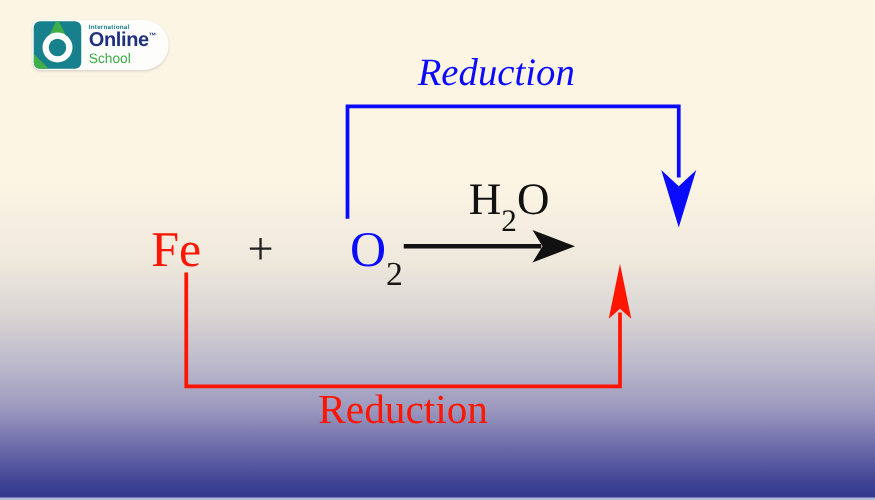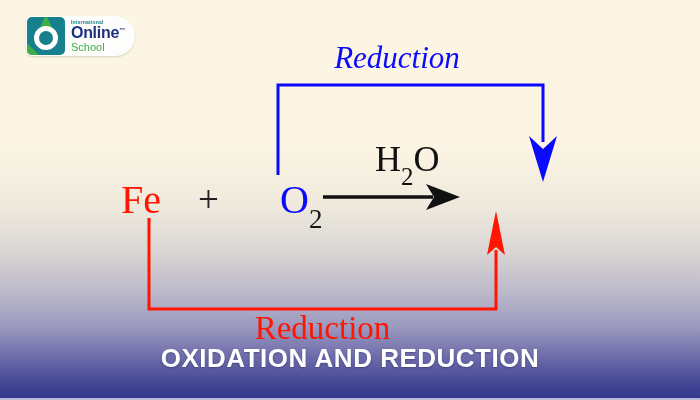--- a/index.html
+++ b/index.html
@@ -122,16 +122,15 @@
   </svg>
 
   <div class="lbl lbl-reduction">Reduction</div>
   <div class="lbl lbl-oxidation">Reduction</div>
 
   <div class="eq eq-main eq-fe c-red">Fe</div>
   <div class="eq eq-plus">+</div>
   <div class="eq eq-main eq-o2"><span class="c-blue">O</span><sub class="c-black">2</sub></div>
   <div class="eq eq-h2o"><span>H</span><sub>2</sub><span>O</span></div>
 
-  <div class="footer-title">OXIDATION AND REDUCTION</div>
 
   <div class="bottom-strip"></div>
 </div>
 
 </body></html>

